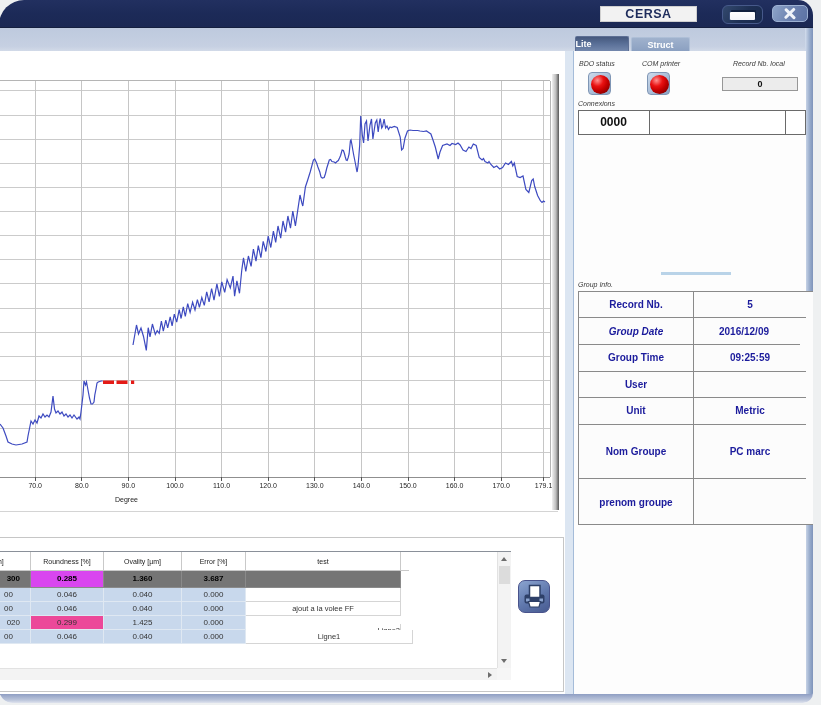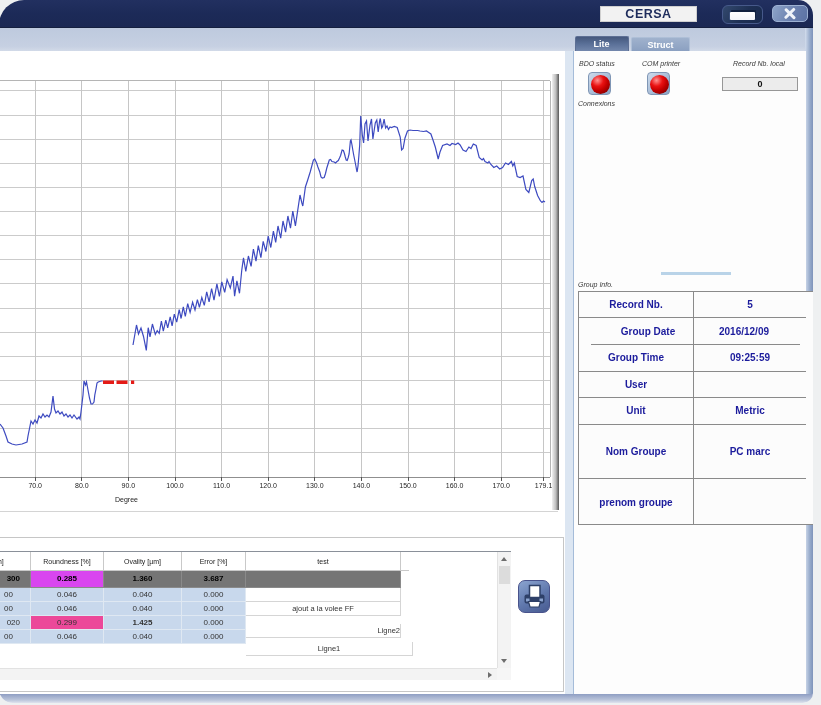--- a/index.html
+++ b/index.html
@@ -53,41 +53,46 @@
     <polyline points="0,424 3,428 6,436 8,442 12,444 16,445 22,444 27,442 28,436 30,426 31,421 33,424 35,420 37,423 39,416 41,418 43,414 45,417 47,415 49,417 51,412 53,396 54.5,409 56,413 58,411 60,414 62,412 64,416 66,414 68,417 70,415 72,418 74,415 77,419 79,417 80,419 81,412 83,395 84,381 85.5,385 86.5,382 88,390 89.5,398 91,404 92.5,404 94,402 94.8,395 96,389 97,383 98.2,382 99.7,381.5 101.2,381 102.7,381" fill="none" stroke="#3d4ac0" stroke-width="1.2"></polyline>
     <polyline points="133,345 136.5,325 138.5,334 141,328 143.5,336.5 146.3,350.4 148.2,327.7 150,336.9 152.4,324 155.3,334.4 157.2,330.7 159.2,333.3 161.4,321 163.3,331.2 165.8,320.2 167.7,327.9 170.2,316.9 172.1,325.8 174.3,314.1 176.7,322.2 179.2,309.6 181.1,318.5 183.3,306.8 185.3,316.5 187.7,303.6 190.1,312.3 192.6,302.2 195,309.9 197.4,299.6 199.4,307.4 201.8,297.5 204.3,305.4 206.7,291.9 209.1,301.8 211.6,288.5 214,300.1 216.9,283.8 219.4,296.3 221.8,281.9 224.7,292.3 227.1,279.6 230.3,287.9 233,276.1 234.6,296.2 236.9,280.9 239.5,293.3 241.8,269.8 243.5,257.8 245.8,271.5 248.4,256 251.1,266.4 253.4,249.1 256,261.2 258.3,245.7 260.9,257.7 263.2,241.3 265.9,251.5 268.2,236.2 270.8,247.5 273.4,231.1 275.7,242.3 278,226 280.7,238.2 283,221 285.6,232.2 287.9,216 290.5,228.2 292.8,211 295.4,225.8 297.8,209.8 300,195 301.9,203 302.8,206 305.4,187 307.7,180 310.2,172 313.4,160 314.7,159 316.6,163 317.9,167 319.8,172 321,177 322.3,178 324.2,177.5 325.5,173.5 326.8,168 329.3,160 330.6,159.5 331.9,161.5 334.2,162 335.5,163 337,161.5 338.3,160.5 339.5,158 340.6,155.5 342.1,150 343.4,150.5 344.4,153.5 345.3,157 346.2,160 347.2,160.5 348.2,157.5 349.1,154 350.4,141 351,140 352,145 352.9,150.5 353.8,155.5 354.8,160.5 355.9,166 356.5,169.5 357.1,172 358,166 358.9,155.5 359.7,145 360.7,116 362.3,135 363.6,143 365,124 366.5,121 368,141 370,125 371.5,119 372.9,139 375.3,123 376.8,120 378.2,132 379.6,121 380.3,118.5 381.7,128 382.6,126.5 384.1,119 385.6,128 387,126 388.5,129.5 390,127 391.4,127.5 394.3,126.5 397.2,127.5 400.2,137 401.6,150 403.1,148.5 405,138 407.5,131 410,130 413,130.5 417.7,130.5 420,131 423.5,131.5 426.5,131 428,132 430.9,134 433,140 435.3,147 438.2,159 440,152 442.6,145.5 447,144 450,145.5 452,143.5 455.7,144.5 458,143 460.1,145 463,150 466,151.5 468.9,147 471,148.5 473.3,144 476.2,145.5 479.2,157.5 482.1,160 483.5,158.5 485,161.5 487.9,163 489,161.5 490.9,164.5 493.8,167.5 496.7,166 499.7,169 502.6,167.5 505.5,163 508.4,164.5 511.4,161.5 512.8,166 514.3,163 517.2,176.5 520.1,177.5 523,176 525.9,189.5 528.8,192.5 531.7,180.5 533.2,179 534.7,186.5 537.6,195.5 540.5,201 542,202.5 543.5,201 545,202" fill="none" stroke="#3d4ac0" stroke-width="1.2"></polyline>
     <path d="M103 382.3H114 M116.5 382.3H127.5 M131 382.3H134.2" stroke="#e41b17" stroke-width="3.4" fill="none"></path>
   </svg>
   <div class="abs" style="left:0;top:511px;width:558px;height:1px;background:#d4d4d4;"></div>
   <div class="abs" style="left:552px;top:74px;width:7px;height:436px;background:linear-gradient(to right,#f0f0f0,#bdbdbd 55%,#565656);"></div>
 
   <div class="abs" style="left:564.5px;top:51px;width:8px;height:643px;background:#dce6f2;"></div>
   <div class="abs" style="left:572.5px;top:51px;width:233.5px;height:643px;background:#fdfdfd;border-left:1.5px solid #a5bcd9;"></div>
 
-  <div class="abs" style="left:574.5px;top:35.5px;width:54px;height:15.5px;background:linear-gradient(#45587d,#5a7098 50%,#7387ac);border:1px solid #5d6f94;border-bottom:none;border-radius:2px 2px 0 0;color:#fff;font-weight:bold;font-size:9px;text-align:center;line-height:15px;">Lite</div>
+  <div class="abs" style="left:574.5px;top:35.5px;width:54px;height:15.5px;background:linear-gradient(#45587d,#5a7098 50%,#7387ac);border:1px solid #5d6f94;border-bottom:none;border-radius:2px 2px 0 0;color:#fff;font-weight:bold;font-size:9px;text-align:left;line-height:15px;">Lite</div>
   <div class="abs" style="left:631px;top:36.5px;width:59px;height:14.5px;background:linear-gradient(#a0b2cd,#8ba0c1);border:1px solid #aebfd7;border-bottom:none;border-radius:2px 2px 0 0;color:#fff;font-weight:bold;font-size:9px;text-align:center;line-height:14px;">Struct</div>
 
   <div class="abs it" style="left:579px;top:60px;">BDO status</div>
   <div class="abs it" style="left:642px;top:60px;">COM printer</div>
   <div class="abs it" style="left:733px;top:60px;">Record Nb. local</div>
   <div class="abs" style="left:588px;top:72px;width:23px;height:23px;border-radius:4px;background:linear-gradient(135deg,#cddbec,#8aa3c4);border:1px solid #7f96b5;">
     <div class="abs" style="left:1.5px;top:1.5px;width:19px;height:19px;border-radius:50%;background:radial-gradient(circle at 34% 28%,#ff9292 0%,#ea1212 32%,#c40000 55%,#8c0000 80%,#620000 100%);"></div>
       </div>
   <div class="abs" style="left:647px;top:72px;width:23px;height:23px;border-radius:4px;background:linear-gradient(135deg,#cddbec,#8aa3c4);border:1px solid #7f96b5;">
     <div class="abs" style="left:1.5px;top:1.5px;width:19px;height:19px;border-radius:50%;background:radial-gradient(circle at 34% 28%,#ff9292 0%,#ea1212 32%,#c40000 55%,#8c0000 80%,#620000 100%);"></div>
       </div>
   <div class="abs" style="left:722px;top:76.5px;width:76px;height:14px;background:#ececec;border:1px solid #979797;font-size:9px;font-weight:bold;color:#111;text-align:center;line-height:12px;">0</div>
   <div class="abs it" style="left:578px;top:100px;">Connexions</div>
+  <div class="abs" style="left:577.5px;top:110px;width:228px;height:25px;border:1px solid #6a6a6a;background:#fff;">
+    <div class="abs" style="left:70px;top:0;width:1px;height:100%;background:#6a6a6a;"></div>
+    <div class="abs" style="left:206px;top:0;width:1px;height:100%;background:#6a6a6a;"></div>
+    <div class="abs" style="left:0;top:0;width:70px;height:100%;font-size:12px;font-weight:bold;color:#111;text-align:center;line-height:23px;">0000</div>
+  </div>
   <div class="abs" style="left:661px;top:271.5px;width:70px;height:3px;background:#b9d3e8;"></div>
   <div class="abs it" style="left:578px;top:281px;">Group Info.</div>
 
   <div class="abs" style="left:578px;top:290.5px;width:269px;height:234px;border:1px solid #8a8a8a;background:#fcfcfc;font-size:10px;">
     <div style="position:absolute;left:0;top:0px;width:114px;height:26.5px;border-bottom:1px solid #8a8a8a;display:flex;align-items:center;justify-content:center;" class="nav">Record Nb.</div>
         <div style="position:absolute;left:115px;top:0px;width:112px;height:26.5px;border-bottom:1px solid #8a8a8a;display:flex;align-items:center;justify-content:center;" class="nav">5</div>
-        <div style="position:absolute;left:12px;top:26.5px;width:114px;height:27px;border-bottom:1px solid #8a8a8a;display:flex;align-items:center;justify-content:center;" class="nav">Group Date</div>
+        <div style="position:absolute;left:0;top:26.5px;width:114px;height:27px;border-bottom:1px solid #8a8a8a;display:flex;align-items:center;justify-content:center;font-style:italic;" class="nav">Group Date</div>
         <div style="position:absolute;left:109px;top:26.5px;width:112px;height:27px;border-bottom:1px solid #8a8a8a;display:flex;align-items:center;justify-content:center;" class="nav">2016/12/09</div>
         <div style="position:absolute;left:0;top:53.5px;width:114px;height:26.5px;border-bottom:1px solid #8a8a8a;display:flex;align-items:center;justify-content:center;" class="nav">Group Time</div>
         <div style="position:absolute;left:115px;top:53.5px;width:112px;height:26.5px;border-bottom:1px solid #8a8a8a;display:flex;align-items:center;justify-content:center;" class="nav">09:25:59</div>
         <div style="position:absolute;left:0;top:80.0px;width:114px;height:26.5px;border-bottom:1px solid #8a8a8a;display:flex;align-items:center;justify-content:center;" class="nav">User</div>
         <div style="position:absolute;left:115px;top:80.0px;width:112px;height:26.5px;border-bottom:1px solid #8a8a8a;display:flex;align-items:center;justify-content:center;" class="nav"></div>
         <div style="position:absolute;left:0;top:106.5px;width:114px;height:26.5px;border-bottom:1px solid #8a8a8a;display:flex;align-items:center;justify-content:center;" class="nav">Unit</div>
         <div style="position:absolute;left:115px;top:106.5px;width:112px;height:26.5px;border-bottom:1px solid #8a8a8a;display:flex;align-items:center;justify-content:center;" class="nav">Metric</div>
         <div style="position:absolute;left:0;top:133.0px;width:114px;height:54px;border-bottom:1px solid #8a8a8a;display:flex;align-items:center;justify-content:center;" class="nav">Nom Groupe</div>
         <div style="position:absolute;left:115px;top:133.0px;width:112px;height:54px;border-bottom:1px solid #8a8a8a;display:flex;align-items:center;justify-content:center;" class="nav">PC marc</div>
         <div style="position:absolute;left:0;top:187.0px;width:114px;height:48px;display:flex;align-items:center;justify-content:center;" class="nav">prenom groupe</div>
@@ -122,30 +127,30 @@
       <div class="abs" style="left:-8px;top:601.5px;width:417px;height:14px;">
         <div style="position:absolute;left:0;top:0;width:39px;height:100%;background:#c8d8ec;border-right:1px solid #dfe8f2;border-bottom:1px solid #dfe8f2;font-size:8px;font-weight:normal;color:#333;text-align:right;line-height:14px;"><span style="padding-right:17px">00</span></div>
         <div style="position:absolute;left:39px;top:0;width:73px;height:100%;background:#c8d8ec;border-right:1px solid #dfe8f2;border-bottom:1px solid #dfe8f2;font-size:8px;font-weight:normal;color:#333;text-align:center;line-height:14px;">0.046</div>
         <div style="position:absolute;left:112px;top:0;width:78px;height:100%;background:#c8d8ec;border-right:1px solid #dfe8f2;border-bottom:1px solid #dfe8f2;font-size:8px;font-weight:normal;color:#333;text-align:center;line-height:14px;">0.040</div>
         <div style="position:absolute;left:190px;top:0;width:64px;height:100%;background:#c8d8ec;border-right:1px solid #dfe8f2;border-bottom:1px solid #dfe8f2;font-size:8px;font-weight:normal;color:#333;text-align:center;line-height:14px;">0.000</div>
         <div style="position:absolute;left:254px;top:0;width:155px;height:100%;background:#fff;border-right:1px solid #d5d5d5;border-bottom:1px solid #d5d5d5;font-size:7.5px;color:#333;text-align:center;line-height:14px;">ajout a la volee FF</div>
       </div>
       <div class="abs" style="left:-8px;top:615.5px;width:417px;height:14px;">
         <div style="position:absolute;left:0;top:0;width:39px;height:100%;background:#c8d8ec;border-right:1px solid #dfe8f2;border-bottom:1px solid #dfe8f2;font-size:8px;font-weight:normal;color:#333;text-align:right;line-height:14px;"><span style="padding-right:10px">020</span></div>
         <div style="position:absolute;left:39px;top:0;width:73px;height:100%;background:#ec4899;border-right:1px solid #dfe8f2;border-bottom:1px solid #dfe8f2;font-size:8px;font-weight:normal;color:#333;text-align:center;line-height:14px;">0.299</div>
-        <div style="position:absolute;left:112px;top:0;width:78px;height:100%;background:#c8d8ec;border-right:1px solid #dfe8f2;border-bottom:1px solid #dfe8f2;font-size:8px;font-weight:bold;color:#333;text-align:center;line-height:14px;">1.425</div>
+        <div style="position:absolute;left:112px;top:0;width:78px;height:100%;background:#c8d8ec;border-right:1px solid #dfe8f2;border-bottom:1px solid #dfe8f2;font-size:8px;font-weight:normal;color:#333;text-align:center;line-height:14px;">1.425</div>
         <div style="position:absolute;left:190px;top:0;width:64px;height:100%;background:#c8d8ec;border-right:1px solid #dfe8f2;border-bottom:1px solid #dfe8f2;font-size:8px;font-weight:normal;color:#333;text-align:center;line-height:14px;">0.000</div>
         <div style="position:absolute;left:254px;top:8px;width:155px;height:100%;background:#fff;border-right:1px solid #d5d5d5;border-bottom:1px solid #d5d5d5;font-size:7.5px;color:#333;text-align:right;line-height:14px;">Ligne2</div>
       </div>
       <div class="abs" style="left:-8px;top:629.5px;width:417px;height:14px;">
         <div style="position:absolute;left:0;top:0;width:39px;height:100%;background:#c8d8ec;border-right:1px solid #dfe8f2;border-bottom:1px solid #dfe8f2;font-size:8px;font-weight:normal;color:#333;text-align:right;line-height:14px;"><span style="padding-right:17px">00</span></div>
         <div style="position:absolute;left:39px;top:0;width:73px;height:100%;background:#c8d8ec;border-right:1px solid #dfe8f2;border-bottom:1px solid #dfe8f2;font-size:8px;font-weight:normal;color:#333;text-align:center;line-height:14px;">0.046</div>
         <div style="position:absolute;left:112px;top:0;width:78px;height:100%;background:#c8d8ec;border-right:1px solid #dfe8f2;border-bottom:1px solid #dfe8f2;font-size:8px;font-weight:normal;color:#333;text-align:center;line-height:14px;">0.040</div>
         <div style="position:absolute;left:190px;top:0;width:64px;height:100%;background:#c8d8ec;border-right:1px solid #dfe8f2;border-bottom:1px solid #dfe8f2;font-size:8px;font-weight:normal;color:#333;text-align:center;line-height:14px;">0.000</div>
-        <div style="position:absolute;left:254px;top:12px;width:167px;height:100%;background:#fff;border-right:1px solid #d5d5d5;border-bottom:1px solid #d5d5d5;font-size:7.5px;color:#333;text-align:center;line-height:14px;">Ligne1</div>
+        <div style="position:absolute;left:254px;top:0;width:167px;height:100%;background:#fff;border-right:1px solid #d5d5d5;border-bottom:1px solid #d5d5d5;font-size:7.5px;color:#333;text-align:center;line-height:14px;">Ligne1</div>
       </div>
   <div class="abs" style="left:497px;top:552px;width:13.5px;height:116px;background:#f3f3f3;border-left:1px solid #e2e2e2;">
         <div style="position:absolute;left:3px;top:5px;width:0;height:0;border-left:3.5px solid transparent;border-right:3.5px solid transparent;border-bottom:4.5px solid #6d6d6d;"></div>
         <div style="position:absolute;left:3px;bottom:5px;width:0;height:0;border-left:3.5px solid transparent;border-right:3.5px solid transparent;border-top:4.5px solid #6d6d6d;"></div>
         <div style="position:absolute;left:1px;top:14px;width:11px;height:18px;background:#dcdcdc;"></div>
       </div>
       <div class="abs" style="left:-8px;top:668px;width:505px;height:11.5px;background:#f3f3f3;border-top:1px solid #e2e2e2;">
         <div style="position:absolute;right:5px;top:2.5px;width:0;height:0;border-top:3.5px solid transparent;border-bottom:3.5px solid transparent;border-left:4.5px solid #6d6d6d;"></div>
       </div>
       <div class="abs" style="left:497px;top:668px;width:14px;height:11.5px;background:#f6f6f6;"></div>

